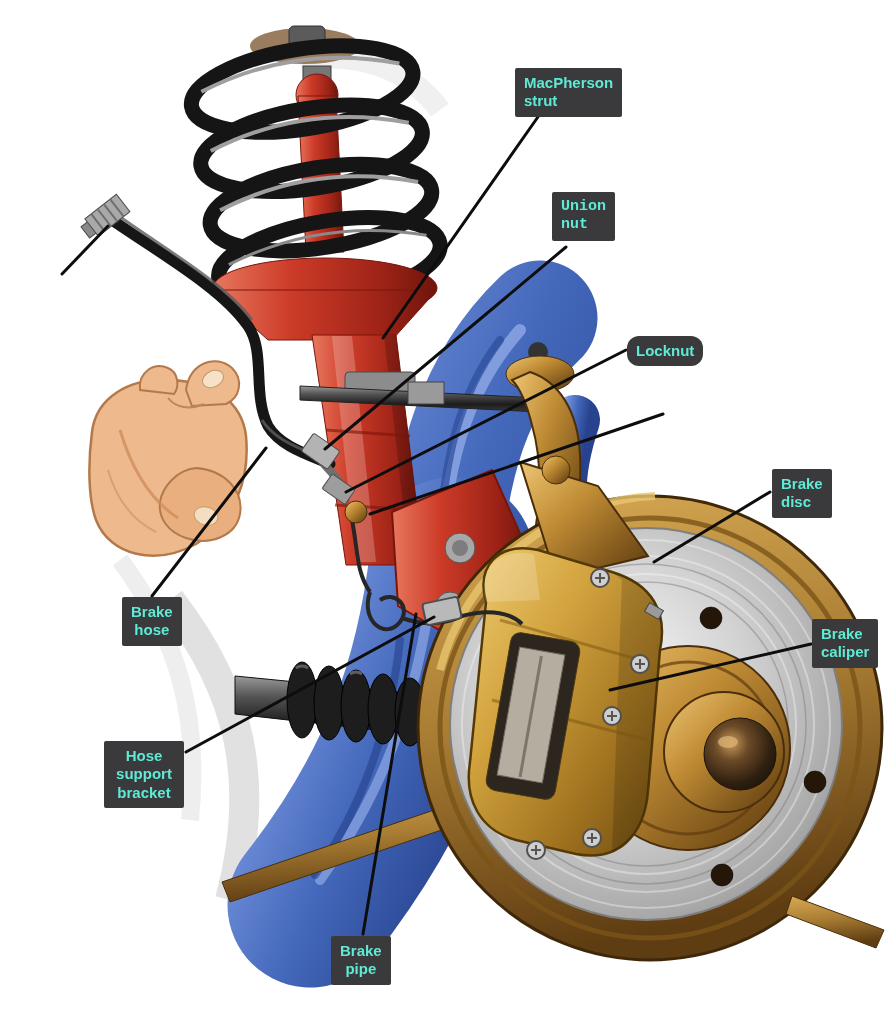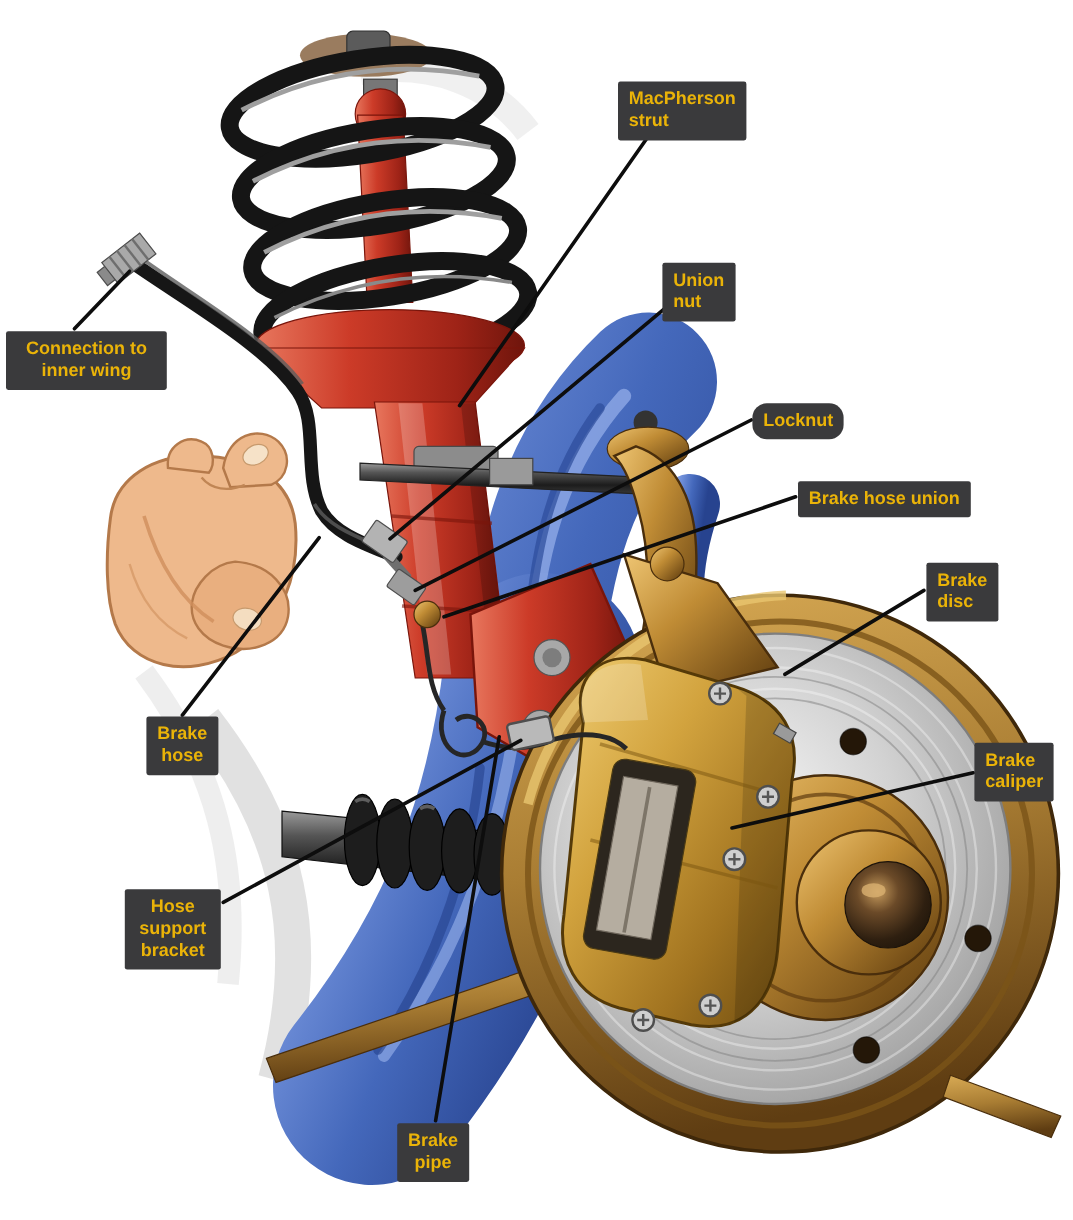--- a/index.html
+++ b/index.html
@@ -1,19 +1,19 @@
 <!DOCTYPE html>
 <html><head>
 <meta charset="utf-8">
 <style>
   html,body{margin:0;padding:0;background:#fff;}
   .stage{position:relative;width:894px;height:1017px;background:#ffffff;overflow:hidden;
          font-family:"Liberation Sans",sans-serif;}
   .art{position:absolute;left:0;top:0;z-index:1;}
-  .label{position:absolute;z-index:3;background:#3a3a3c;color:#eab308;
+  .label{position:absolute;z-index:3;background:#3a3a3c;color:#5eead4;
          font:700 15px/1.22 "Liberation Sans",sans-serif;
          padding:6px 9px;border-radius:2px;white-space:pre-line;}
   .label.center{text-align:center;}
 </style>
 </head>
 <body>
 
 <div class="stage">
 
   <svg class="art" width="894" height="1017" viewBox="0 0 894 1017">
@@ -259,26 +259,23 @@
       <line x1="770" y1="492" x2="654" y2="562"></line>
       <line x1="152" y1="596" x2="266" y2="448"></line>
       <line x1="811" y1="644" x2="610" y2="690"></line>
       <line x1="186" y1="752" x2="434" y2="617"></line>
       <line x1="363" y1="934" x2="416" y2="614"></line>
     </g>
   </svg>
 
   <div class="label" style="left:515px;top:68px;">MacPherson
 strut</div>
-  <div class="label" style="left:552px;top:219px;">Union
+  <div class="label" style="left:552px;top:192px;font-family:Liberation Mono, monospace;">Union
 nut</div>
-  <div class="label center" style="left:5px;top:276px;width:116px;">Connection to
-inner wing</div>
   <div class="label" style="left:627px;top:336px;border-radius:12px;">Locknut</div>
-  <div class="label" style="left:665px;top:401px;">Brake hose union</div>
   <div class="label" style="left:772px;top:469px;">Brake
 disc</div>
   <div class="label center" style="left:122px;top:597px;">Brake
 hose</div>
   <div class="label" style="left:812px;top:619px;">Brake
 caliper</div>
   <div class="label center" style="left:104px;top:741px;width:62px;">Hose
 support
 bracket</div>
   <div class="label center" style="left:331px;top:936px;">Brake

